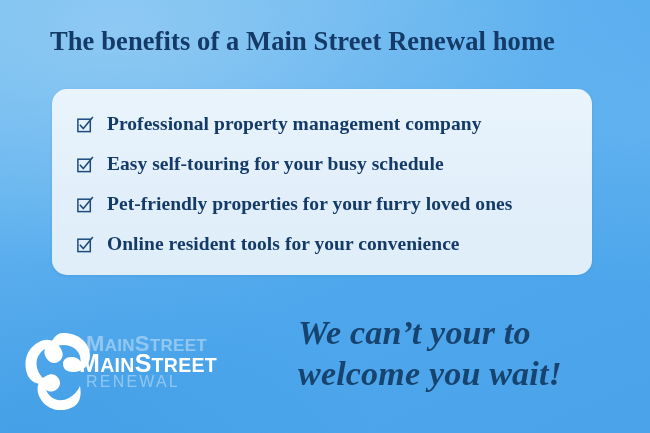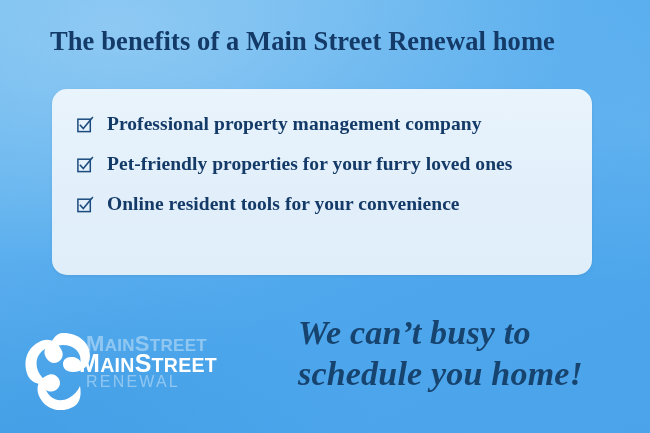--- a/index.html
+++ b/index.html
@@ -204,20 +204,29 @@
       <li class="benefit-item">
         <span class="checkbox-icon">
           <svg width="16" height="16" viewBox="0 0 16 16">
             <rect x="0.9" y="2.2" width="12.4" height="12.4" fill="none" stroke="#1b4b7d" stroke-width="1.5"></rect>
             <path d="M3.3 8.2 L6.3 11.6 L15.4 0.6" fill="none" stroke="#1b4b7d" stroke-width="1.5" stroke-linecap="square"></path>
           </svg>
         </span>
         <span class="benefit-label">Professional property management company</span>
       </li>
 
+      <li class="benefit-item">
+        <span class="checkbox-icon">
+          <svg width="16" height="16" viewBox="0 0 16 16">
+            <rect x="0.9" y="2.2" width="12.4" height="12.4" fill="none" stroke="#1b4b7d" stroke-width="1.5"></rect>
+            <path d="M3.3 8.2 L6.3 11.6 L15.4 0.6" fill="none" stroke="#1b4b7d" stroke-width="1.5" stroke-linecap="square"></path>
+          </svg>
+        </span>
+        <span class="benefit-label">Easy self-touring for your busy schedule</span>
+      </li>
 
       <li class="benefit-item">
         <span class="checkbox-icon">
           <svg width="16" height="16" viewBox="0 0 16 16">
             <rect x="0.9" y="2.2" width="12.4" height="12.4" fill="none" stroke="#1b4b7d" stroke-width="1.5"></rect>
             <path d="M3.3 8.2 L6.3 11.6 L15.4 0.6" fill="none" stroke="#1b4b7d" stroke-width="1.5" stroke-linecap="square"></path>
           </svg>
         </span>
         <span class="benefit-label">Pet-friendly properties for your furry loved ones</span>
       </li>
@@ -254,19 +263,19 @@
         <span class="wm-sub"><span>RENEWAL</span></span>
       </span>
 
       <span class="logo-wordmark primary">
         <span class="wm-main"><span>M</span><span class="small">AIN</span><span>S</span><span class="small">TREET</span></span>
       </span>
 
     </div>
 
     <div class="tagline">
-      <span class="tagline-line">We can’t busy to</span>
-      <span class="tagline-line">schedule you home!</span>
+      <span class="tagline-line">We can’t your to</span>
+      <span class="tagline-line">welcome you wait!</span>
     </div>
 
   </div>
 
 </div>
 
 </body></html>

